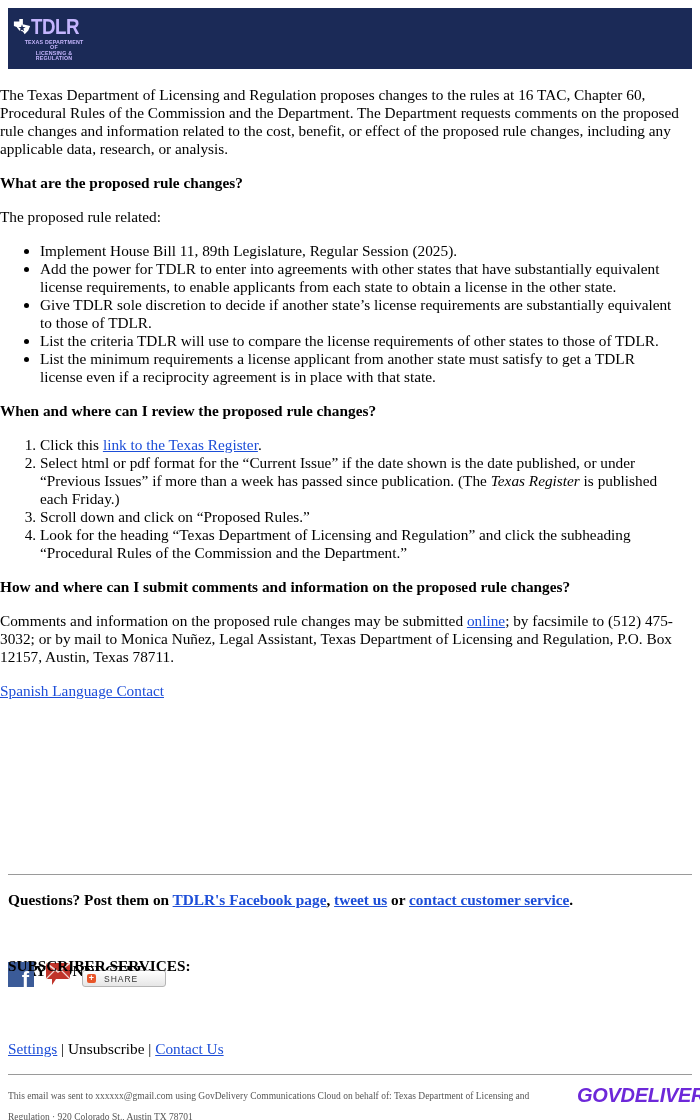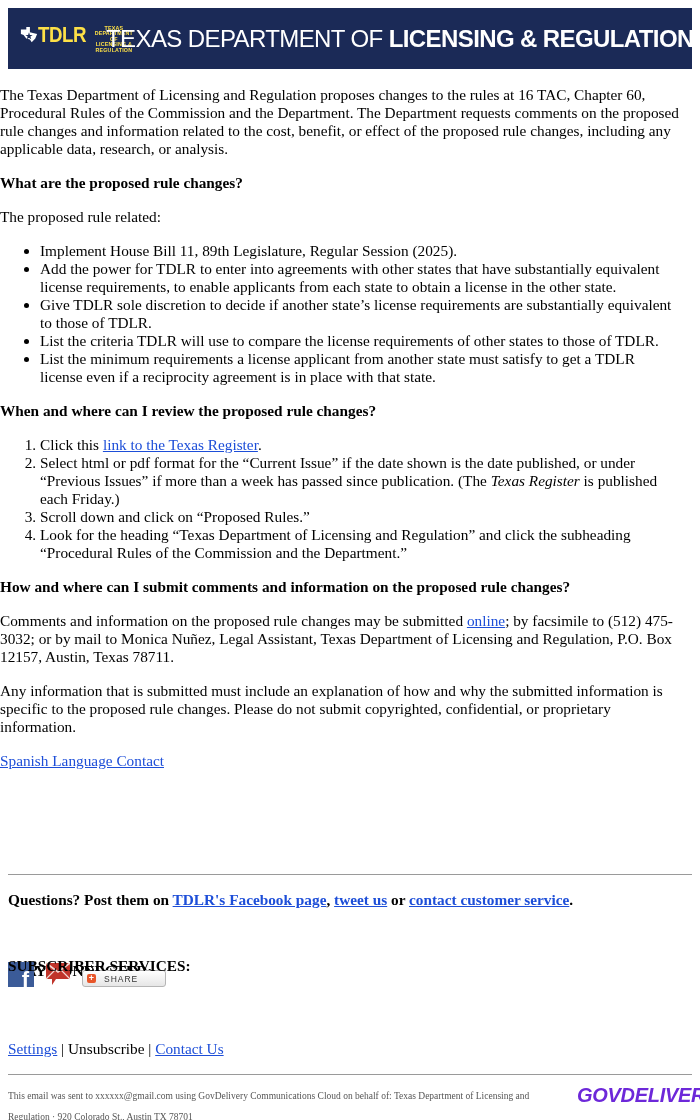--- a/index.html
+++ b/index.html
@@ -1,20 +1,20 @@
 <!DOCTYPE html>
 <html><head>
 <meta charset="utf-8">
 <style>
   html, body { margin: 0; padding: 0; background: #ffffff; }
   body { width: 700px; height: 1120px; overflow: hidden; position: relative;
          font-family: "Liberation Serif", "DejaVu Serif", serif; font-size: 15.3px; color: #000; line-height: 18px; }
   .banner { position: absolute; left: 8px; top: 8px; width: 684px; height: 61px; background: #1b2a57;
             display: flex; align-items: center; }
-  .logo { width: 68px; margin-left: 12px; color: #fde047; display: flex; flex-direction: row; align-items: flex-start; }
+  .logo { width: 68px; margin-left: 12px; color: #c4b5fd; display: flex; flex-direction: column; align-items: flex-end; }
   .logo-top { display: flex; align-items: center; }
   .logo-tdlr { font-family: "Liberation Sans", sans-serif; font-weight: bold; font-size: 22px; letter-spacing: -0.5px; line-height: 22px; transform: scaleX(0.85); transform-origin: left; }
   .logo-star { width: 18px; height: 18px; margin-right: 0px; }
   .logo-sub { font-family: "Liberation Sans", sans-serif; font-size: 5.3px; font-weight: bold; line-height: 5.5px; text-align: center; letter-spacing: 0.2px; margin-top: 2px; }
   .banner-title { font-family: "Liberation Sans", sans-serif; color: #fff; font-size: 24px; margin-left: 18px; letter-spacing: -0.6px; white-space: nowrap; }
   .banner-title b { font-weight: bold; }
   .content { position: absolute; left: 0; top: 86px; width: 684px; }
   p { margin: 0 0 16px 0; }
   .h { font-weight: bold; margin: 0 0 16px 0; }
   ul, ol { margin: 0 8px 16px 0; padding-left: 40px; }
@@ -46,21 +46,20 @@
         <path d="M1 4 L7 4 L7 1 L11 1 L11 7 L19 9 L17 14 L13 18 L11 15 L7 14 L4 10 L1 9 Z" fill="#fff"></path>
         <polygon points="10,7 11,10 14,10 11.5,11.8 12.5,14.8 10,13 7.5,14.8 8.5,11.8 6,10 9,10" fill="#1b2a57"></polygon>
       </svg>
       <span class="logo-tdlr">TDLR</span>
     </div>
     <div class="logo-sub">
       <div>TEXAS DEPARTMENT OF</div>
       <div>LICENSING &amp; REGULATION</div>
     </div>
   </div>
-  <div class="banner-title"><span>TEXAS DEPARTMENT OF </span><b>LICENSING &amp; REGULATION</b></div>
 </div>
 
 <div class="content">
   <p>The Texas Department of Licensing and Regulation proposes changes to the rules at 16 TAC, Chapter 60, Procedural Rules of the Commission and the Department. The Department requests comments on the proposed rule changes and information related to the cost, benefit, or effect of the proposed rule changes, including any applicable data, research, or analysis.</p>
 
   <div class="h">What are the proposed rule changes?</div>
   <p>The proposed rule related:</p>
   <ul>
     <li>Implement House Bill 11, 89th Legislature, Regular Session (2025).</li>
     <li>Add the power for TDLR to enter into agreements with other states that have substantially equivalent license requirements, to enable applicants from each state to obtain a license in the other state.</li>
@@ -72,21 +71,20 @@
   <div class="h">When and where can I review the proposed rule changes?</div>
   <ol>
     <li><span>Click this </span><a href="#">link to the Texas Register</a><span>.</span></li>
     <li><span>Select html or pdf format for the “Current Issue” if the date shown is the date published, or under “Previous Issues” if more than a week has passed since publication. (The </span><i>Texas Register</i><span> is published each Friday.)</span></li>
     <li>Scroll down and click on “Proposed Rules.”</li>
     <li>Look for the heading “Texas Department of Licensing and Regulation” and click the subheading “Procedural Rules of the Commission and the Department.”</li>
   </ol>
 
   <div class="h">How and where can I submit comments and information on the proposed rule changes?</div>
   <p><span>Comments and information on the proposed rule changes may be submitted </span><a href="#">online</a><span>; by facsimile to (512) 475-3032; or by mail to Monica Nuñez, Legal Assistant, Texas Department of Licensing and Regulation, P.O. Box 12157, Austin, Texas 78711.</span></p>
-  <p>Any information that is submitted must include an explanation of how and why the submitted information is specific to the proposed rule changes. Please do not submit copyrighted, confidential, or proprietary information.</p>
   <p><a href="#">Spanish Language Contact</a></p>
 </div>
 
 <div class="hr" style="top:874px;"></div>
 
 <div class="qline">
   <span>Questions? Post them on </span><a href="#">TDLR's Facebook page</a><span>, </span><a href="#">tweet us</a><span> or </span><a href="#">contact customer service</a><span>.</span>
 </div>
 
 <div class="stay">STAY CONNECTED:</div>

